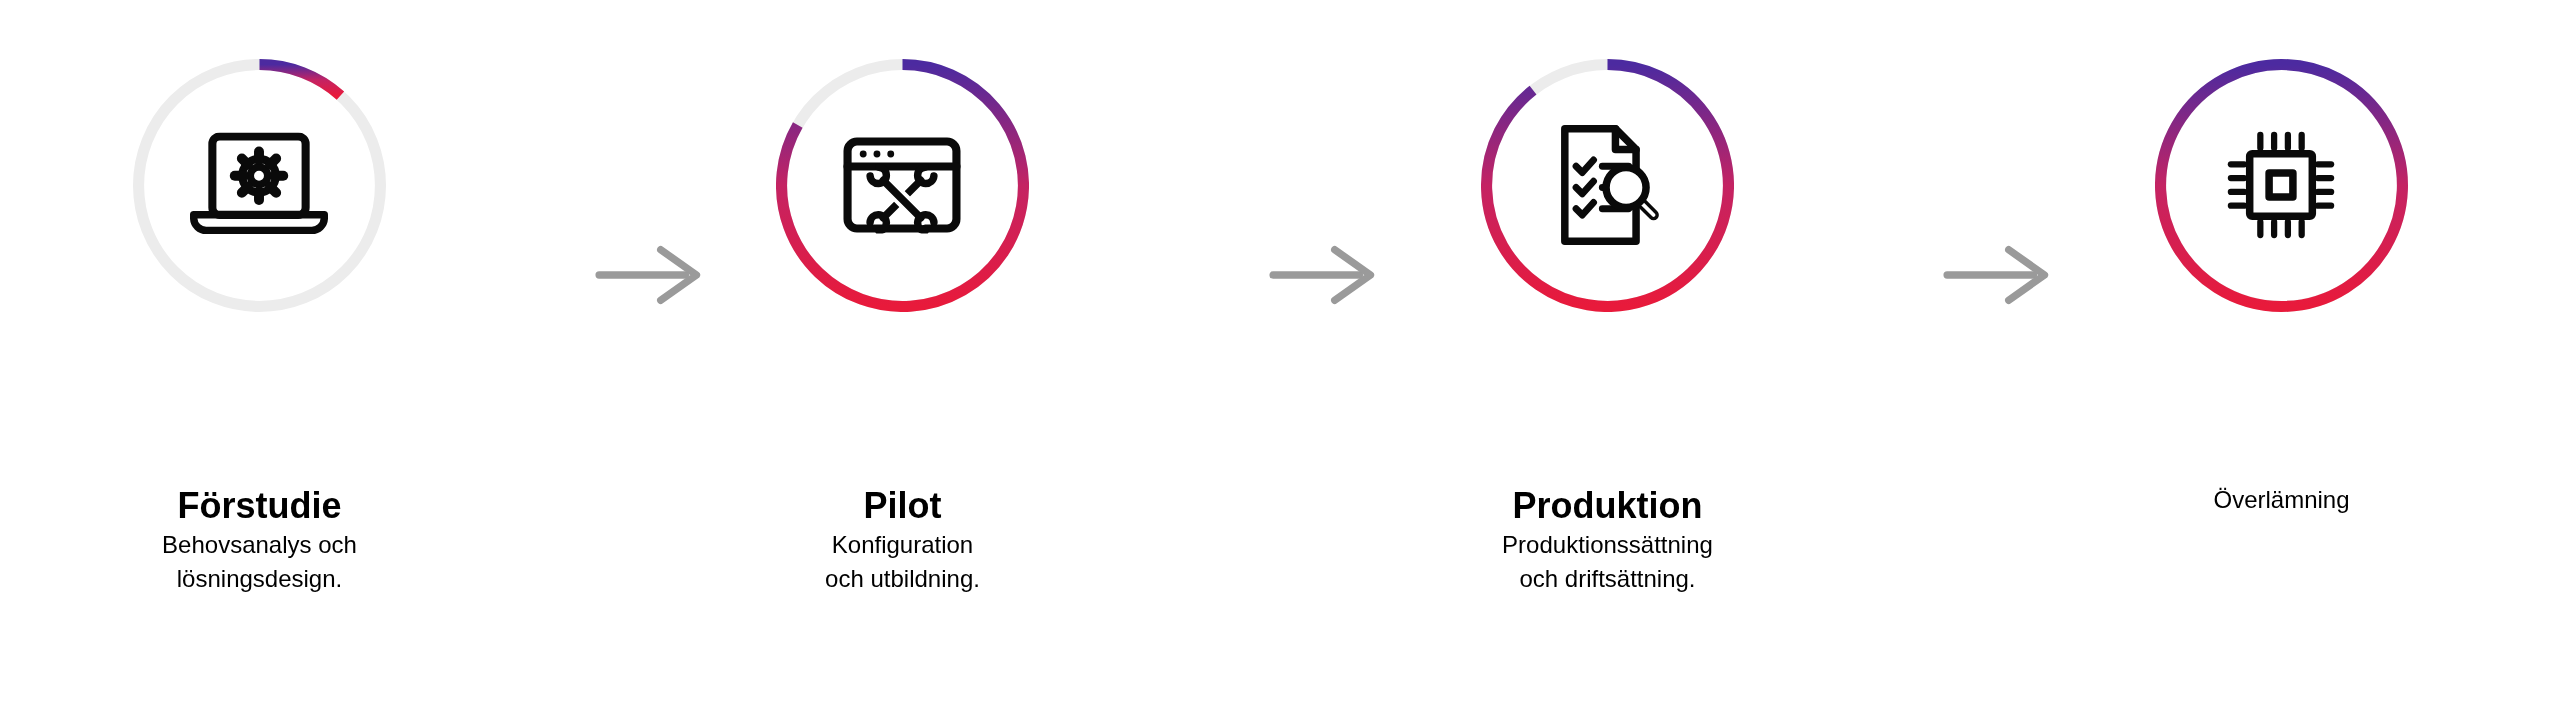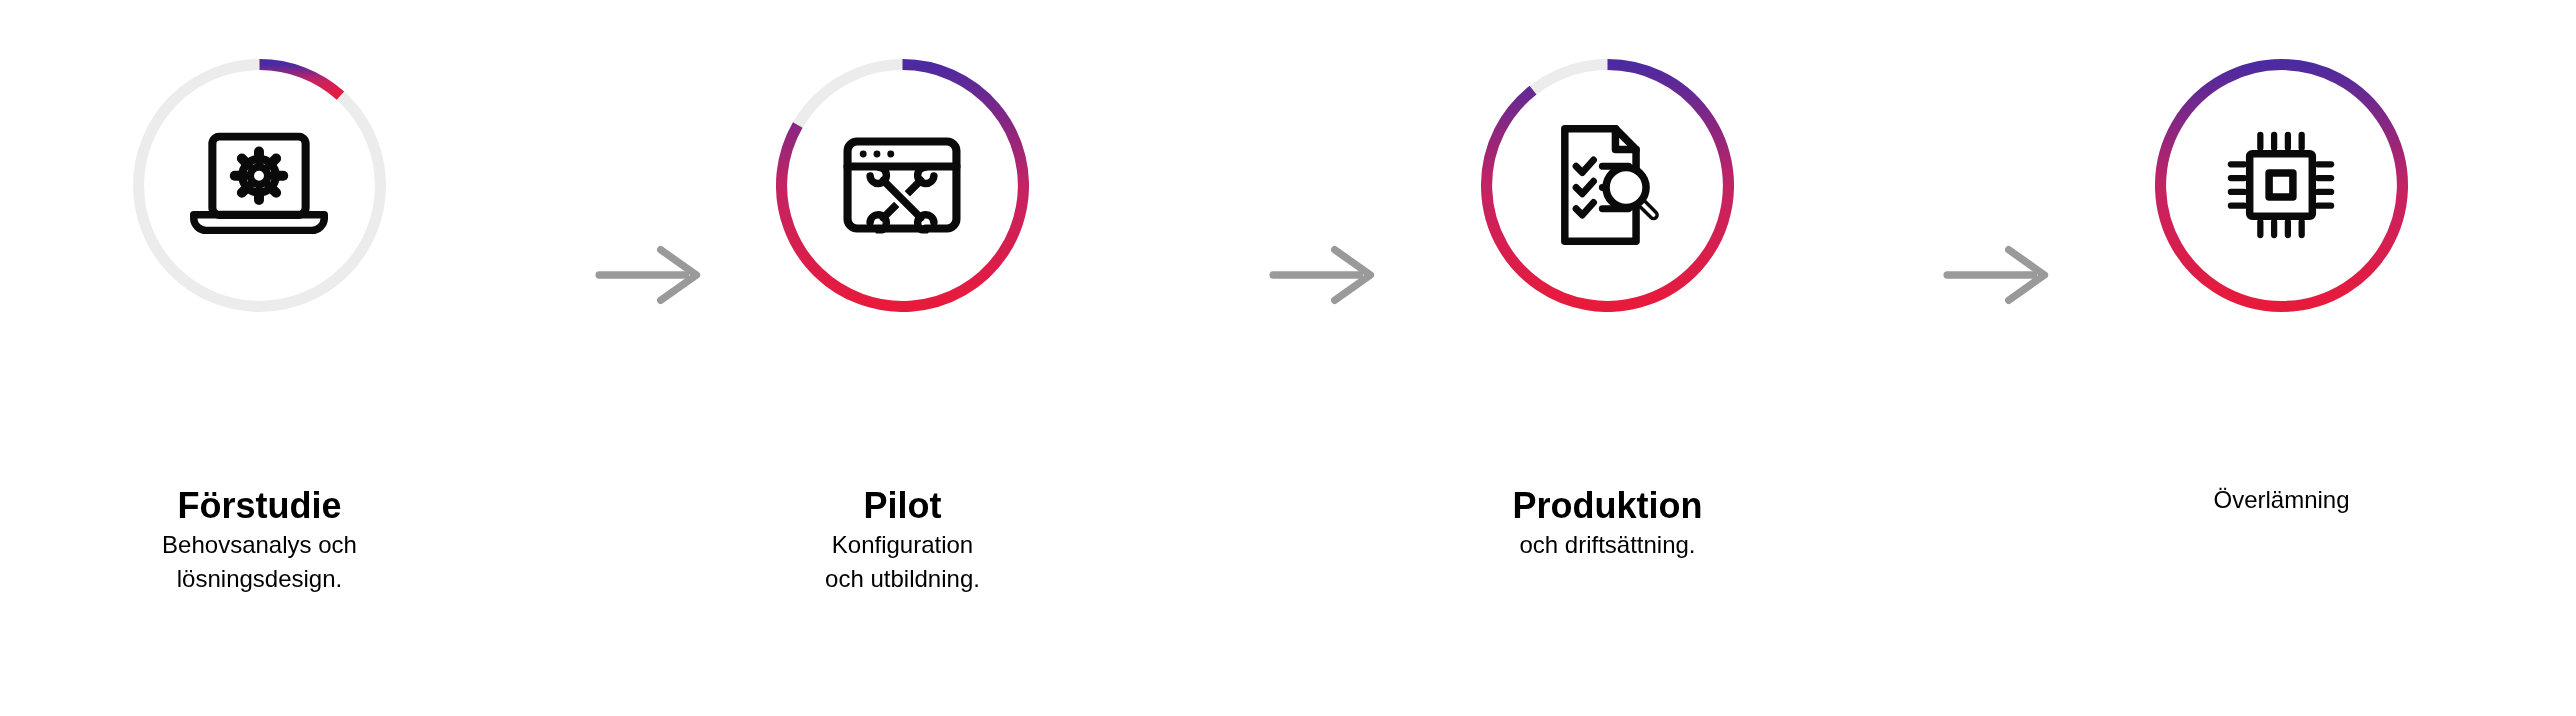--- a/index.html
+++ b/index.html
@@ -140,20 +140,21 @@
       </g>
       <g>
         <line x1="141" y1="127" x2="162" y2="148" stroke-width="17"></line>
         <line class="wunder" x1="143" y1="129" x2="162" y2="148" stroke-width="6"></line>
         <circle class="whitefill" cx="118" cy="104" r="32" stroke-width="12"></circle>
       </g>
     </svg>
     <div class="caption">
       <div class="title">Produktion</div>
       <div class="desc">
+        <span class="line">Produktionssättning</span>
         <span class="line">och driftsättning.</span>
       </div>
     </div>
   </div>
 
   <div class="stage" style="left:2065px;">
     <svg class="ring" viewBox="0 0 410 410">
       <defs>
         <linearGradient id="grad3" x1="0" y1="0" x2="0" y2="1">
           <stop class="gs-a" offset="0" stop-color="#4C2AA0"></stop>

